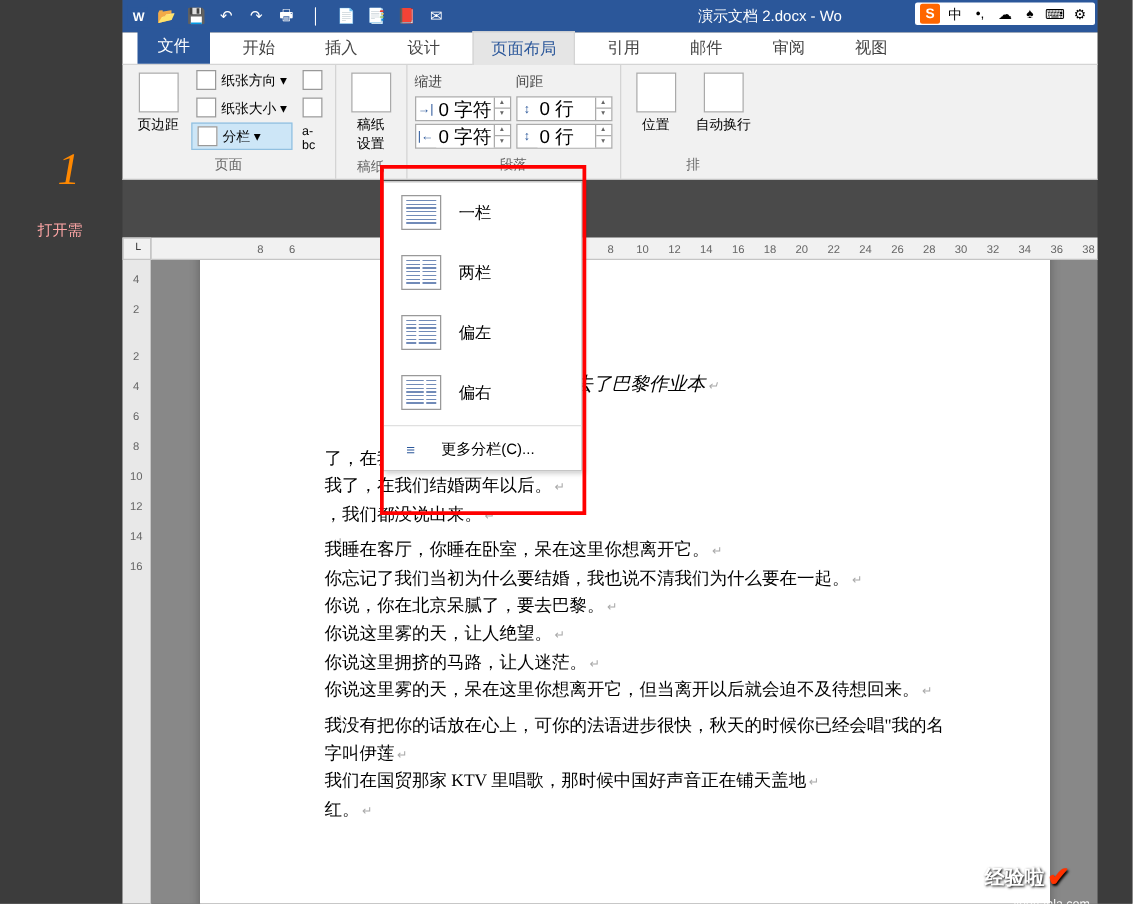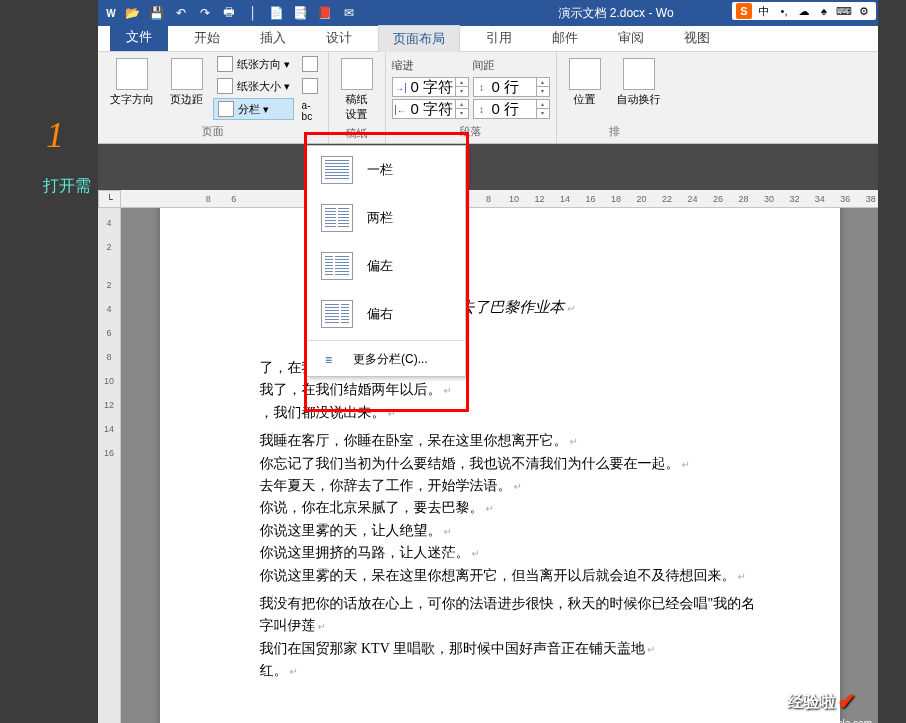--- a/index.html
+++ b/index.html
@@ -69,21 +69,21 @@
     
     .doc-area { position: absolute; left: 121px; right: 28px; top: 208px; bottom: 0; background: #888; overflow: hidden; }
     .page { background: #fff; margin: 0 auto; width: 680px; min-height: 900px; padding: 100px 80px 40px 100px; box-shadow: 0 2px 8px rgba(0,0,0,0.3); position: relative; top: -10px; }
     .doc-title { text-align: center; font-family: "SimSun", serif; font-size: 15px; margin-bottom: 40px; font-style: italic; }
     .doc-line { font-family: "SimSun", serif; font-size: 14px; line-height: 1.6; }
     .para-mark::after { content: '↵'; color: #aaa; font-size: 10px; margin-left: 2px; }
     .doc-para-break { height: 6px; }
     
     .left-sidebar { position: absolute; left: 0; top: 0; width: 98px; bottom: 0; background: #3c3c3c; }
     .sidebar-num { color: #ff8800; font-size: 36px; font-style: italic; position: absolute; top: 114px; left: 46px; font-family: Georgia, serif; }
-    .sidebar-text { color: #5eead4; font-size: 16px; position: absolute; top: 176px; left: 30px; margin-left: 13px; }
+    .sidebar-text { color: #fca5a5; font-size: 12px; position: absolute; top: 176px; left: 30px; }
     
     .right-edge { position: absolute; right: 0; top: 0; width: 28px; bottom: 0; background: #3c3c3c; }
     
     .watermark { position: absolute; right: 50px; bottom: 8px; color: #fff; font-size: 16px; font-weight: bold; text-shadow: 1px 1px 2px #000; z-index: 200; display: flex; align-items: center; gap: 2px; }
     .watermark .check { color: #ff3300; font-size: 22px; }
     .watermark-url { position: absolute; right: 34px; bottom: -6px; color: #fff; font-size: 10px; z-index: 200; }
   </style>
 </head>
 <body>
 
@@ -133,24 +133,20 @@
   <div class="tab tab-active">页面布局</div>
   <div class="tab">引用</div>
   <div class="tab">邮件</div>
   <div class="tab">审阅</div>
   <div class="tab">视图</div>
 </div>
 
 <div class="ribbon">
   <div class="ribbon-group">
     <div class="group-content">
-      <div class="big-btn">
-        <div class="big-btn-icon"></div>
-        <span>文字方向</span>
-      </div>
       <div class="big-btn">
         <div class="big-btn-icon"></div>
         <span>页边距</span>
       </div>
       <div class="small-btns">
         <div class="small-btn">
             <span class="small-icon"></span>
             <span>纸张方向 ▾</span>
           </div>
         <div class="small-btn">
@@ -334,21 +330,20 @@
 <div class="doc-area">
   <div class="page">
     <div class="doc-title para-mark">你去了巴黎作业本</div>
     <div id="doc-lines">
         <div class="doc-line para-mark">了，在我们结婚两年以后。</div>
         <div class="doc-line para-mark">我了，在我们结婚两年以后。</div>
         <div class="doc-line para-mark">，我们都没说出来。</div>
         <div class="doc-para-break para-mark">&nbsp;</div>
         <div class="doc-line para-mark">我睡在客厅，你睡在卧室，呆在这里你想离开它。</div>
         <div class="doc-line para-mark">你忘记了我们当初为什么要结婚，我也说不清我们为什么要在一起。</div>
-        <div class="doc-line para-mark">去年夏天，你辞去了工作，开始学法语。</div>
         <div class="doc-line para-mark">你说，你在北京呆腻了，要去巴黎。</div>
         <div class="doc-line para-mark">你说这里雾的天，让人绝望。</div>
         <div class="doc-line para-mark">你说这里拥挤的马路，让人迷茫。</div>
         <div class="doc-line para-mark">你说这里雾的天，呆在这里你想离开它，但当离开以后就会迫不及待想回来。</div>
         <div class="doc-para-break para-mark">&nbsp;</div>
         <div class="doc-line para-mark">我没有把你的话放在心上，可你的法语进步很快，秋天的时候你已经会唱"我的名字叫伊莲</div>
         <div class="doc-line para-mark">我们在国贸那家 KTV 里唱歌，那时候中国好声音正在铺天盖地</div>
         <div class="doc-line para-mark">红。</div>
       </div>
   </div>

